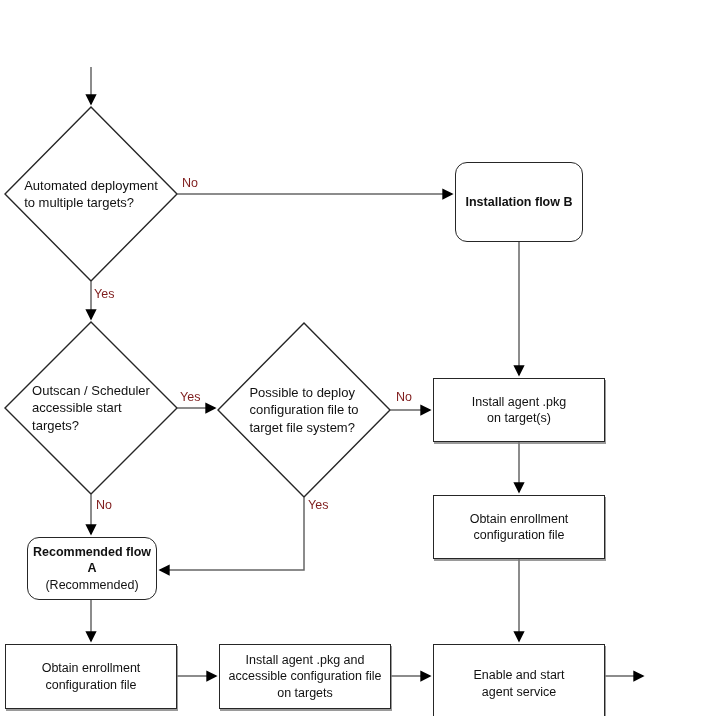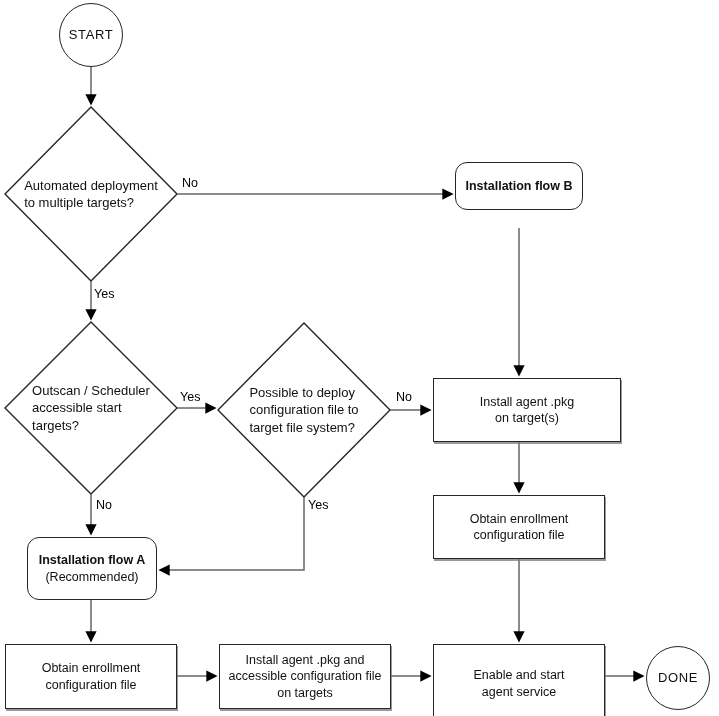--- a/index.html
+++ b/index.html
@@ -14,21 +14,21 @@
     text-align:center;font-size:12.5px;line-height:1.3;
   }
   .rect{box-shadow:1px 2px 0 rgba(120,120,120,.75);}
   .rounded{border-radius:12px;}
   .circle{border-radius:50%;font-size:13px;letter-spacing:.6px;}
   .dlabel{
     position:absolute;z-index:3;display:flex;align-items:center;justify-content:center;
     font-size:13px;line-height:1.32;background:transparent;
   }
   .lbl{white-space:pre-line;}
-  .edge-label{position:absolute;z-index:3;font-size:12.5px;line-height:1;color:#000000;}
+  .edge-label{position:absolute;z-index:3;font-size:12.5px;line-height:1;color:#7f1d1d;}
   .bold{font-weight:bold;}
   .stack{display:flex;flex-direction:column;align-items:center;}
 </style>
 </head>
 <body>
 
 <div class="canvas">
 
   <svg class="wires" viewBox="0 0 719 716" xmlns="http://www.w3.org/2000/svg">
     <defs>
@@ -50,79 +50,73 @@
     <polyline points="304,497 304,570 160,570" fill="none" stroke="#666" stroke-width="1.5" marker-end="url(#arrow)"></polyline>
     <line x1="519" y1="228" x2="519" y2="375" stroke="#666" stroke-width="1.5" marker-end="url(#arrow)"></line>
     <line x1="519" y1="442" x2="519" y2="492" stroke="#666" stroke-width="1.5" marker-end="url(#arrow)"></line>
     <line x1="519" y1="559" x2="519" y2="641" stroke="#666" stroke-width="1.5" marker-end="url(#arrow)"></line>
     <line x1="91" y1="600" x2="91" y2="641" stroke="#666" stroke-width="1.5" marker-end="url(#arrow)"></line>
     <line x1="177" y1="676" x2="216" y2="676" stroke="#666" stroke-width="1.5" marker-end="url(#arrow)"></line>
     <line x1="390" y1="676" x2="430" y2="676" stroke="#666" stroke-width="1.5" marker-end="url(#arrow)"></line>
     <line x1="604" y1="676" x2="643" y2="676" stroke="#666" stroke-width="1.5" marker-end="url(#arrow)"></line>
   </svg>
 
-  <div class="node circle" style="left:59px;top:3px;width:64px;height:64px;">
-    <span class="lbl">START</span>
-  </div>
 
   <div class="dlabel" style="left:11px;top:107px;width:160px;height:174px;">
     <span class="lbl">Automated deployment
 to multiple targets?</span>
   </div>
   <div class="dlabel" style="left:11px;top:322px;width:160px;height:172px;">
     <span class="lbl">Outscan / Scheduler
 accessible start
 targets?</span>
   </div>
   <div class="dlabel" style="left:224px;top:323px;width:160px;height:174px;">
     <span class="lbl">Possible to deploy
 configuration file to
 target file system?</span>
   </div>
 
-  <div class="node rounded" style="left:455px;top:162px;width:128px;height:48px;">
+  <div class="node rounded" style="left:455px;top:162px;width:128px;height:80px;">
     <span class="lbl bold">Installation flow B</span>
   </div>
 
-  <div class="node rect" style="left:433px;top:378px;width:188px;height:64px;align-items:center;">
+  <div class="node rect" style="left:433px;top:378px;width:172px;height:64px;align-items:center;">
     <span class="lbl">Install agent .pkg
 on target(s)</span>
   </div>
 
   <div class="node rect" style="left:433px;top:495px;width:172px;height:64px;">
     <span class="lbl">Obtain enrollment
 configuration file</span>
   </div>
 
   <div class="node rounded" style="left:27px;top:537px;width:130px;height:63px;">
     <span class="stack">
-      <span class="lbl bold">Installation flow A</span>
+      <span class="lbl bold">Recommended flow A</span>
       <span class="lbl">(Recommended)</span>
     </span>
   </div>
 
   <div class="node rect" style="left:5px;top:644px;width:172px;height:65px;">
     <span class="lbl">Obtain enrollment
 configuration file</span>
   </div>
 
   <div class="node rect" style="left:219px;top:644px;width:172px;height:65px;">
     <span class="lbl">Install agent .pkg and
 accessible configuration file
 on targets</span>
   </div>
 
   <div class="node rect" style="left:433px;top:644px;width:172px;height:79px;">
     <span class="lbl">Enable and start
 agent service</span>
   </div>
 
-  <div class="node circle" style="left:646px;top:646px;width:64px;height:64px;">
-    <span class="lbl">DONE</span>
-  </div>
 
   <div class="edge-label" style="left:182px;top:177px;">No</div>
   <div class="edge-label" style="left:94px;top:288px;">Yes</div>
   <div class="edge-label" style="left:180px;top:391px;">Yes</div>
   <div class="edge-label" style="left:96px;top:499px;">No</div>
   <div class="edge-label" style="left:396px;top:391px;">No</div>
   <div class="edge-label" style="left:308px;top:499px;">Yes</div>
 
 </div>
 

